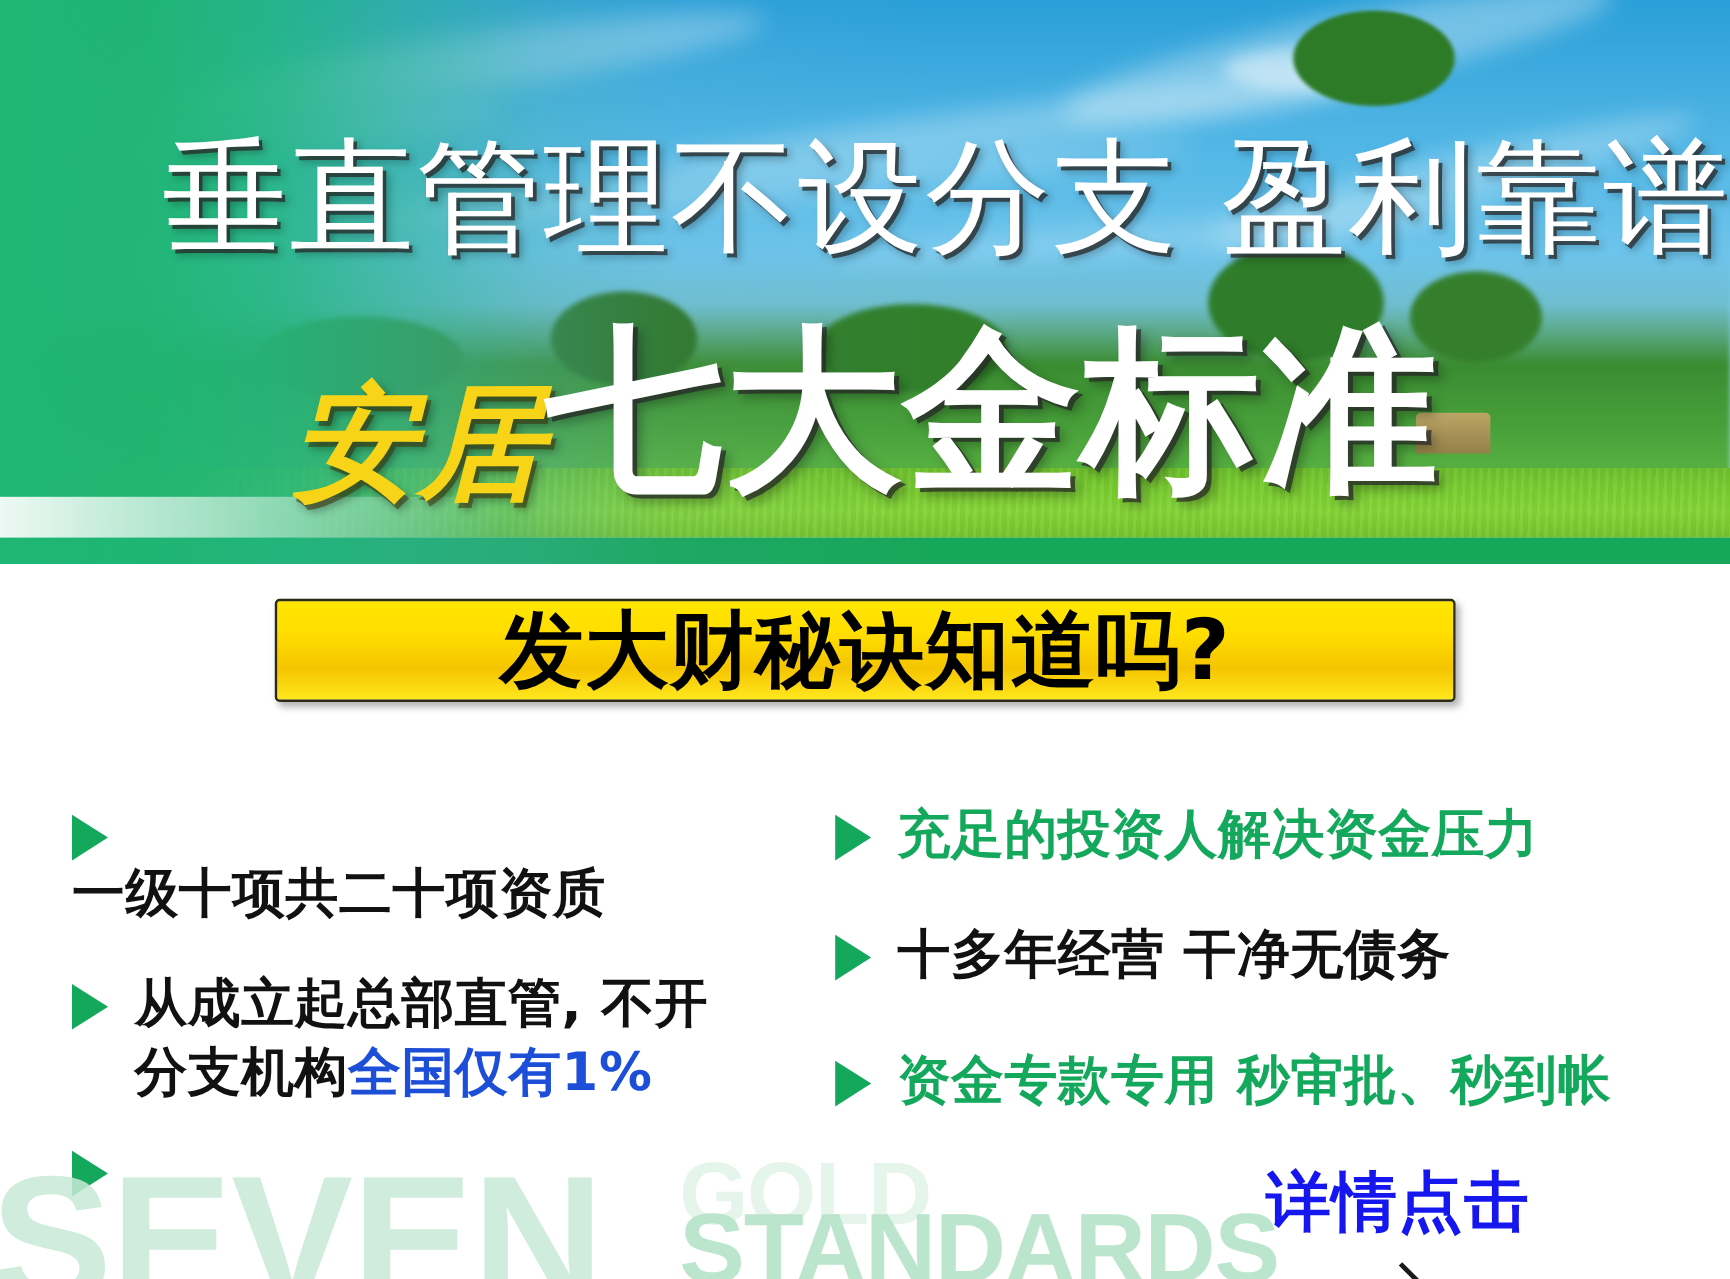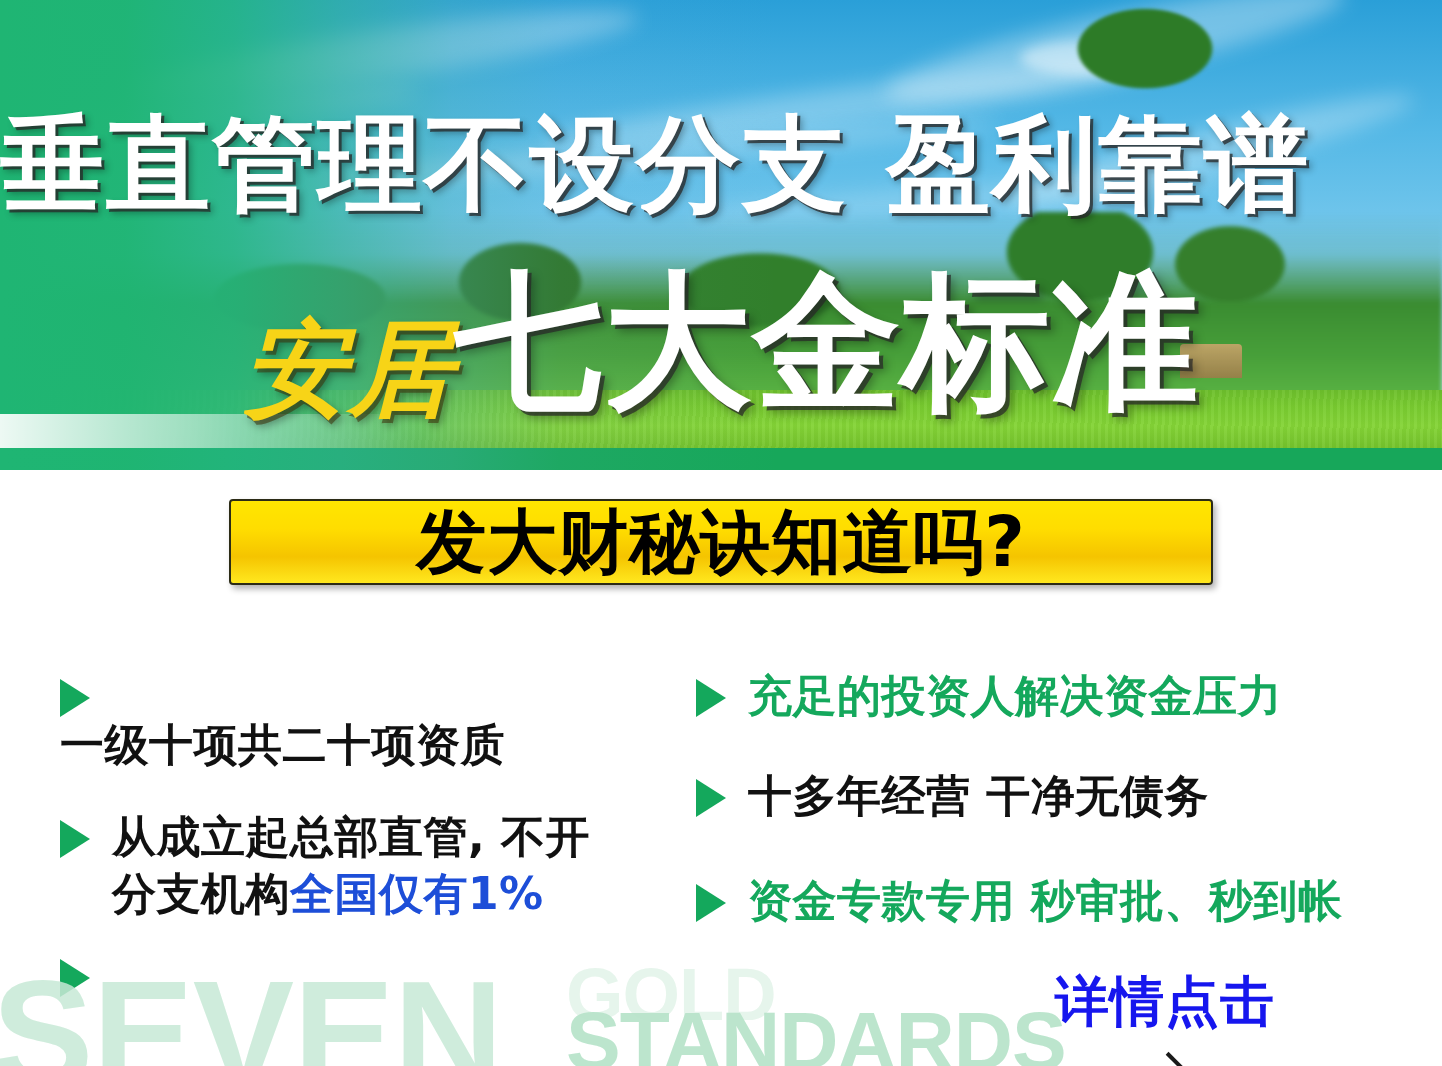--- a/index.html
+++ b/index.html
@@ -121,24 +121,24 @@
     left: 0; bottom: 22px;
     width: 420px; height: 34px;
     background: linear-gradient(90deg, rgba(255,255,255,0.92) 0%, rgba(255,255,255,0.55) 45%, rgba(255,255,255,0) 100%);
   }
 
   
   .headline {
     position: absolute;
     left: 0; top: 112px;
     width: 1442px;
-    text-align: left;
+    text-align: right;
     font-size: 104px;
     line-height: 1;
-    font-weight: bold;
+    font-weight: normal;
     color: #ffffff;
     letter-spacing: 2px;
     white-space: nowrap;
     text-shadow:
       3px 3px 0 rgba(40,40,40,0.75),
       5px 5px 7px rgba(0,0,0,0.30);
     font-family: "DejaVu Sans", "Liberation Sans", sans-serif;
   }
   .subline {
     position: absolute;

